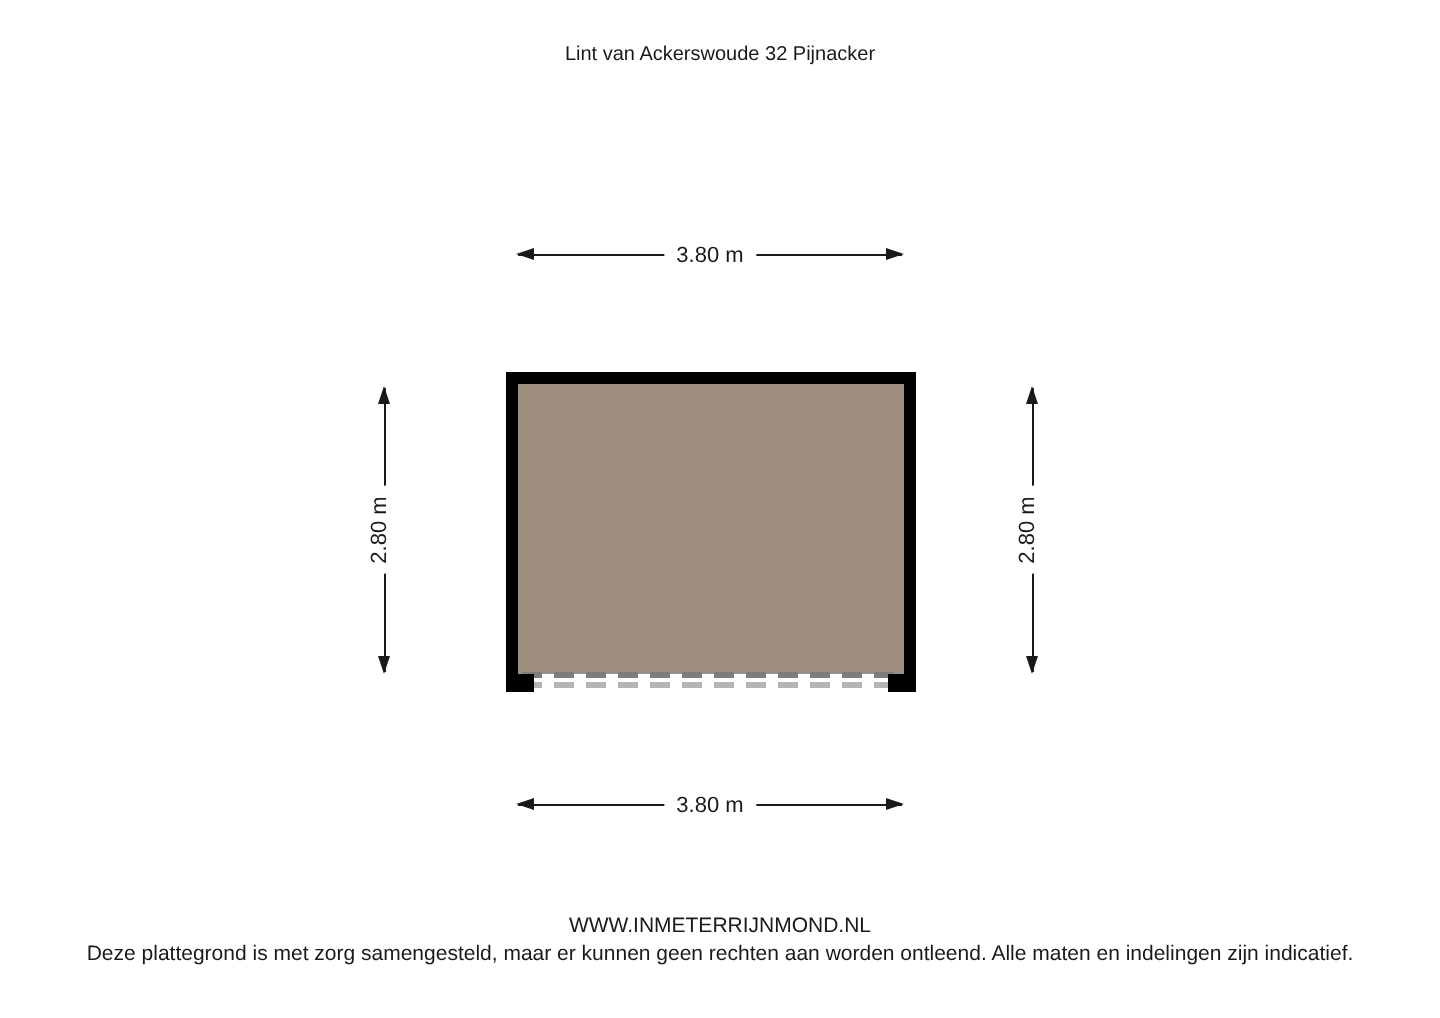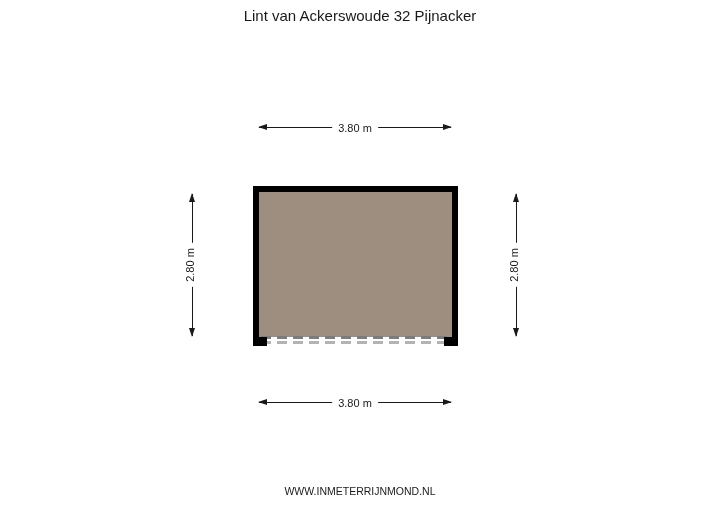--- a/index.html
+++ b/index.html
@@ -8,21 +8,21 @@
     --dash-dark:#7D7D7D;
     --dash-light:#B4B4B4;
     --line:#1a1a1a;
   }
   html,body{margin:0;padding:0;background:#ffffff;}
   .page{
     position:relative;width:720px;height:509px;background:#ffffff;
     font-family:"Liberation Sans", sans-serif;color:#1a1a1a;overflow:hidden;
   }
   .titleblock{position:absolute;top:7px;left:0;width:100%;text-align:center;}
-  .title-line{font-size:15px;line-height:18px;color:#1a1a1a;}
+  .title-line{font-size:10px;line-height:18px;color:#1a1a1a;margin-top:12px;}
 
   
   .room{
     position:absolute;left:253px;top:186px;width:205px;height:151px;
     box-sizing:border-box;background:var(--floor-fill);
     border:6px solid var(--wall);border-bottom:none;
   }
   .dash{position:absolute;left:261px;width:189px;height:3px;}
   .dash1{top:336px;background:repeating-linear-gradient(to right,var(--dash-dark) 0 10px,transparent 10px 16px);}
   .dash2{top:341px;background:repeating-linear-gradient(to right,var(--dash-light) 0 10px,transparent 10px 16px);}
@@ -47,21 +47,21 @@
   }
   .dim-v .dim-label{transform:translate(calc(-50% - 3px),-50%) rotate(-90deg);padding:0 5px;}
 
   .dim-top{left:258px;top:121px;width:194px;}
   .dim-bottom{left:258px;top:396px;width:194px;}
   .dim-left{left:186px;top:193px;height:144px;}
   .dim-right{left:510px;top:193px;height:144px;}
 
   .footer{position:absolute;left:0;width:100%;text-align:center;font-size:10.5px;line-height:13px;color:#1a1a1a;}
   .footer-disclaimer{top:471px;}
-  .footer-site{top:485px;}
+  .footer-site{top:457px;}
 </style>
 </head>
 <body>
 
 <div class="page">
 
   <div class="titleblock">
     <div class="title-line">Lint van Ackerswoude 32 Pijnacker</div>
   </div>
 
@@ -92,15 +92,16 @@
     <span class="dim-label">2.80 m</span>
   </div>
 
   <div class="dim dim-h dim-bottom">
     <span class="line"></span>
     <span class="ah ah-left"></span>
     <span class="ah ah-right"></span>
     <span class="dim-label">3.80 m</span>
   </div>
 
+  <div class="footer footer-disclaimer">Deze plattegrond is met zorg samengesteld, maar er kunnen geen rechten aan worden ontleend. Alle maten en indelingen zijn indicatief.</div>
   <div class="footer footer-site">WWW.INMETERRIJNMOND.NL</div>
 
 </div>
 
 </body></html>

